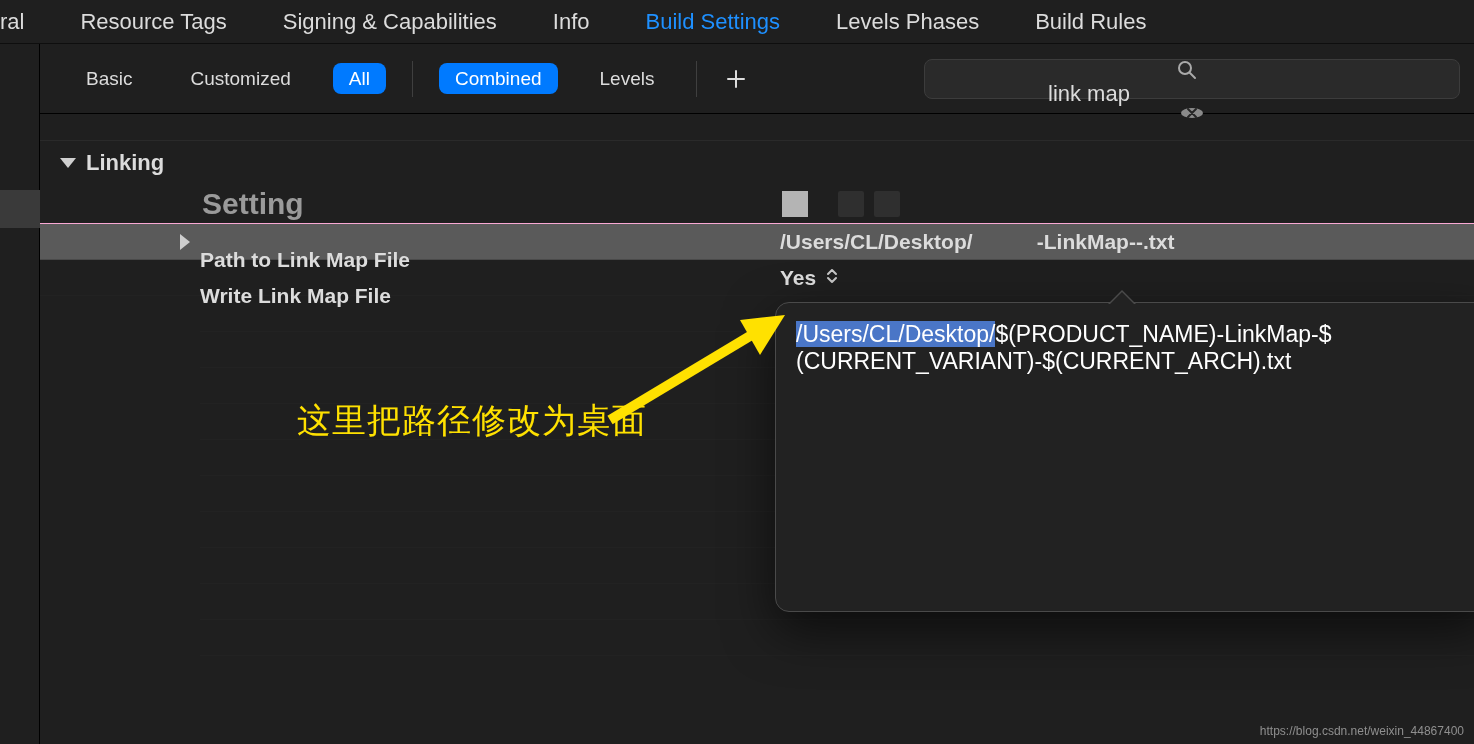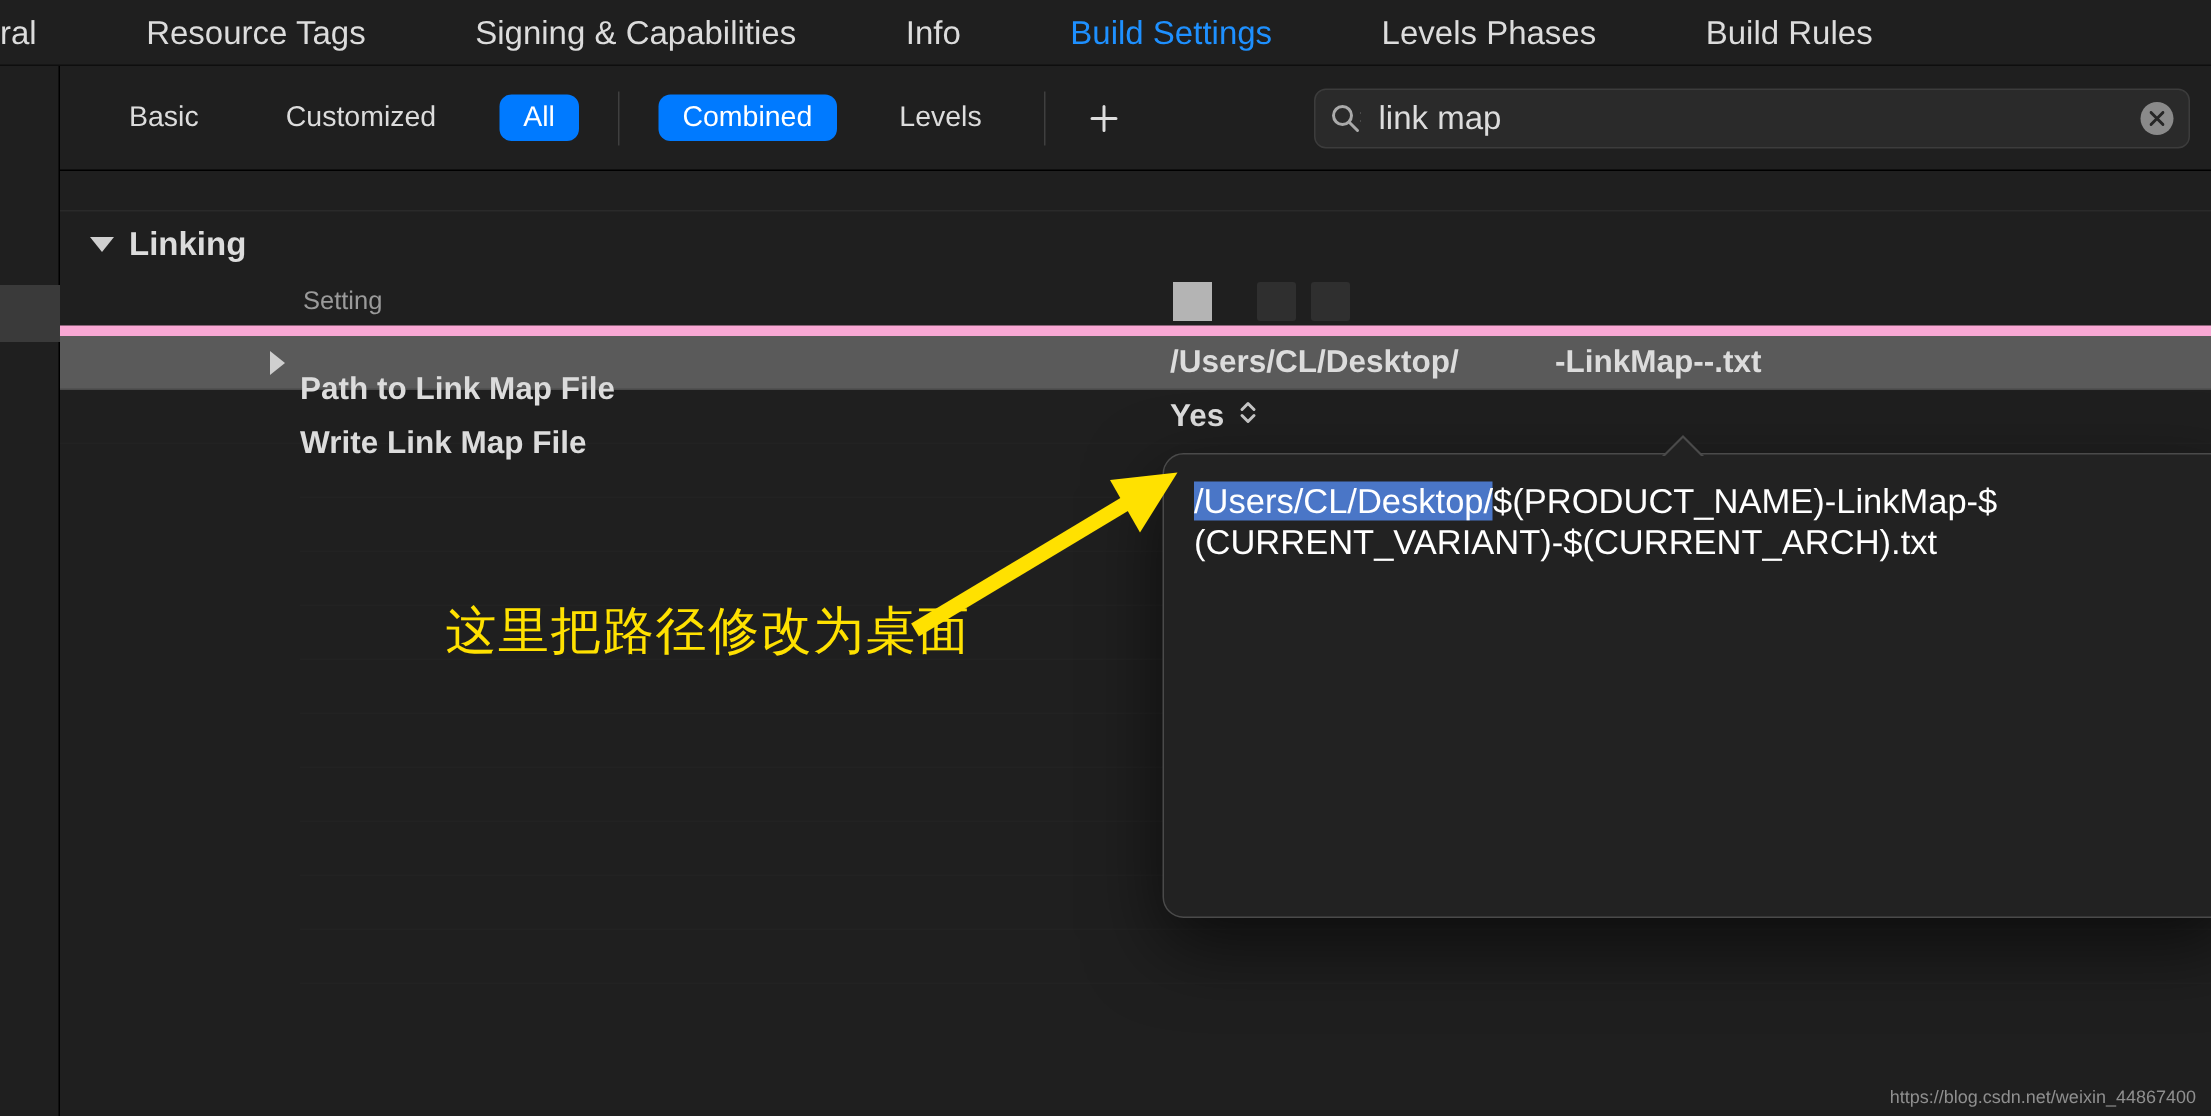--- a/index.html
+++ b/index.html
@@ -28,21 +28,20 @@
     overflow: hidden;
   }
   .root { width: 1474px; height: 744px; position: relative; }
 
   
   .tabbar {
     position: absolute; left: 0; right: 0; top: 0; height: 44px;
     display: flex; align-items: center;
     border-bottom: 1px solid #0e0e0e;
     padding-left: 0;
-    gap: 17px;
   }
   .tabbar .tab {
     padding: 0 28px; height: 44px; line-height: 44px;
     color: var(--text); font-size: 22px;
     cursor: default;
   }
   .tabbar .tab.cropped-left { padding-left: 0; }
   .tabbar .tab.active { color: var(--blue-bright); }
 
   
@@ -74,26 +73,27 @@
   }
   .vsep {
     width: 1px; height: 36px; background: #3f3f3f;
   }
   .plus {
     width: 26px; height: 26px; display: flex; align-items: center; justify-content: center;
     color: var(--text); font-size: 28px; font-weight: 300;
   }
   .searchwrap {
     margin-left: auto; margin-right: 14px;
-    width: 584px; height: 40px;
+    width: 536px; height: 40px;
     background: var(--search-bg);
     border: 1px solid #3c3c3c;
     border-radius: 8px;
     display: flex; align-items: center;
     padding: 0 10px;
+    flex-direction: column;
   }
   .search-icon { color: #aaa; margin-right: 10px; display:flex; align-items:center; }
   .search-input {
     flex: 1; background: transparent; border: none; outline: none;
     color: var(--text); font-size: 22px;
   }
   .clear-icon {
     width: 22px; height: 22px; border-radius: 50%;
     background: #8a8a8a; color: #262626;
     display: flex; align-items: center; justify-content: center;
@@ -114,22 +114,23 @@
   }
   .disclosure-down {
     width: 0; height: 0; margin-right: 10px;
     border-left: 8px solid transparent;
     border-right: 8px solid transparent;
     border-top: 10px solid #cfcfcf;
   }
   .columns-header {
     display: flex; align-items: center; height: 40px;
     padding-left: 162px;
-    color: var(--text-dim); font-size: 17px;
-    border-bottom: 7px solid #f9a8d4;
+    color: var(--text-dim); font-size: 30px;
+    border-bottom: 1px solid #f9a8d4;
+    font-weight: bold;
   }
   .col-left { width: 580px; }
   .col-right { flex: 1; display:flex; align-items:center; gap:10px; }
   .target-icon {
     width: 26px; height: 26px; background: #b4b4b4; display:inline-block;
   }
   .target-blots { display:flex; gap:10px; margin-left:20px; }
   .blot { width: 26px; height: 26px; background: #2f2f2f; border-radius:2px; }
 
   .row {

